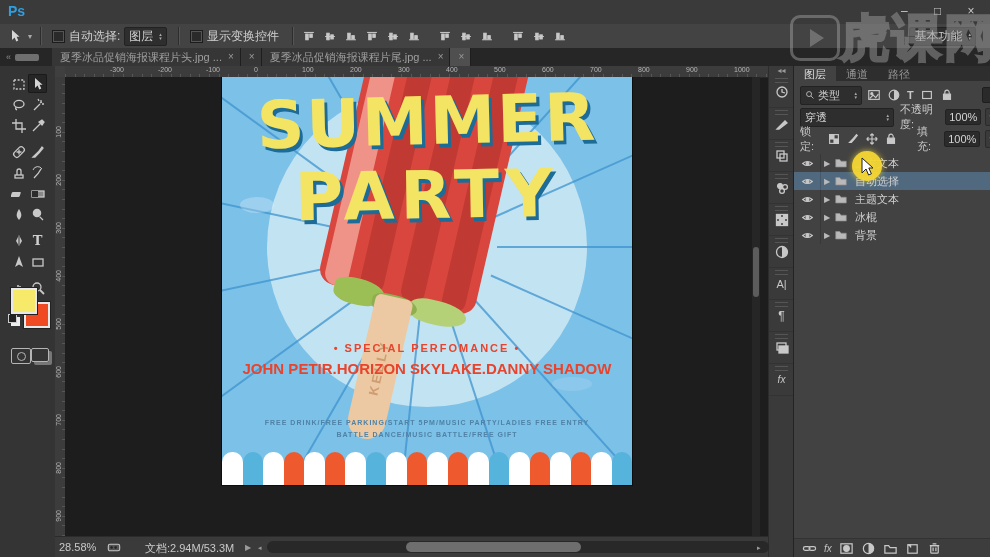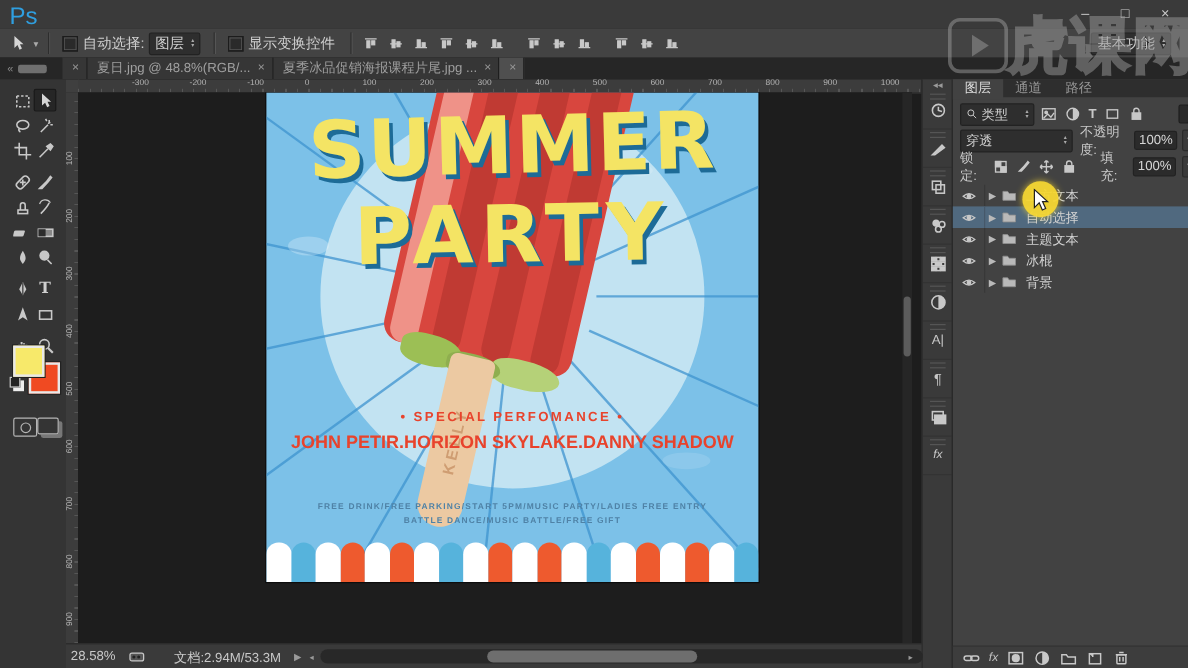--- a/index.html
+++ b/index.html
@@ -3,21 +3,21 @@
 <meta charset="utf-8">
 <style>
   html,body{margin:0;padding:0;background:#111;}
   #app{position:relative;width:990px;height:557px;overflow:hidden;
        font-family:"Liberation Sans","DejaVu Sans",sans-serif;
        background:#1d1d1d;color:#ccc;font-size:12px;
        -webkit-user-select:none;user-select:none;}
   .abs{position:absolute;}
   
   #menubar{left:0;top:0;width:990px;height:24px;background:#3a3a3a;border-bottom:1px solid #262626;}
-  #ps-logo{left:8px;top:3px;font-weight:normal;font-size:20px;color:#2f9fe0;}
+  #ps-logo{left:8px;top:3px;font-weight:bold;font-size:14px;color:#2f9fe0;}
   .menu-item{display:inline-block;padding:4px 10px;color:#d6d6d6;font-size:12px;}
   #menu-items{position:absolute;left:30px;top:0;height:24px;white-space:nowrap;}
   .winbtn{width:30px;text-align:center;color:#c9c9c9;font-size:12px;display:inline-block;}
   #window-controls{right:4px;top:4px;}
   
   #optionsbar{left:0;top:24px;width:990px;height:24px;background:#434343;border-bottom:1px solid #282828;}
   .opt{position:absolute;top:0;height:24px;display:flex;align-items:center;gap:4px;color:#cfcfcf;}
   .vsep{position:absolute;top:3px;width:1px;height:18px;background:#2d2d2d;border-right:1px solid #555;}
   .checkbox{width:11px;height:11px;background:#2a2a2a;border:1px solid #1c1c1c;box-shadow:inset 0 0 0 1px #555;}
   .dropbox{background:#2e2e2e;border:1px solid #222;border-radius:2px;padding:1px 4px;display:flex;align-items:center;gap:6px;color:#d0d0d0;height:15px;}
@@ -237,24 +237,24 @@
         </span>
     </span>
   </div>
 
   <div class="abs" id="tabbar">
     <div id="tab-stub">
         <span>«</span>
         <span class="pill"></span>
       </div>
   <div class="doc-tab">
+        <span>夏季冰品促销海报课程片头.jpg ...</span>
         <span class="tab-close">×</span>
       </div>
       <div class="doc-tab">
-        <span>夏日.jpg @ 48.8%(RGB/...</span>
         <span class="tab-close">×</span>
       </div>
       <div class="doc-tab">
         <span>夏季冰品促销海报课程片尾.jpg ...</span>
         <span class="tab-close">×</span>
       </div>
       <div class="doc-tab active">
         <span class="tab-close">×</span>
       </div>
     </div>

